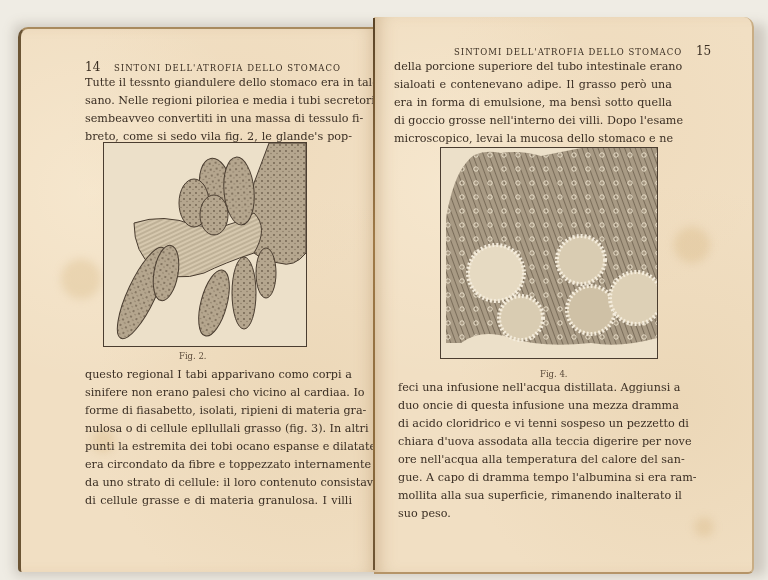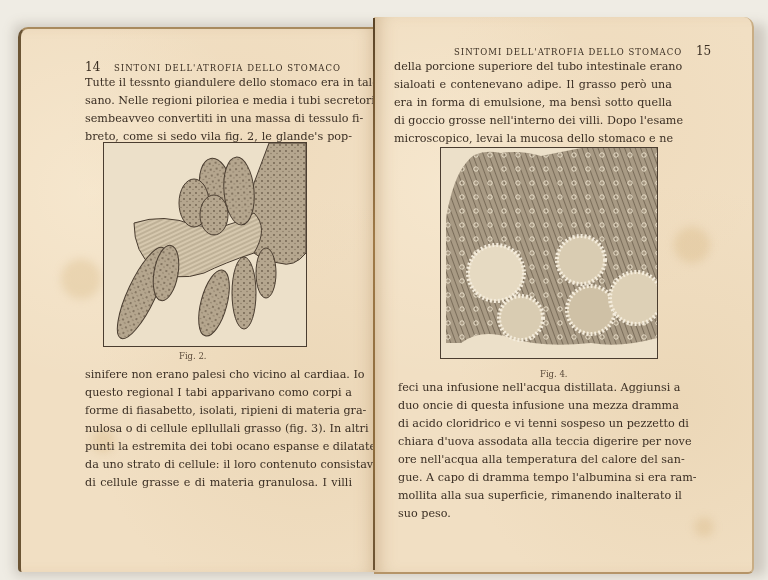--- a/index.html
+++ b/index.html
@@ -103,25 +103,26 @@
       <ellipse cx="38" cy="150" rx="14" ry="50" fill="url(#stip)" stroke="#4a3d30" stroke-width="1" transform="rotate(25 38 150)"></ellipse>
       <ellipse cx="62" cy="130" rx="12" ry="28" fill="url(#stip)" stroke="#4a3d30" stroke-width="1" transform="rotate(10 62 130)"></ellipse>
       <ellipse cx="110" cy="160" rx="13" ry="34" fill="url(#stip)" stroke="#4a3d30" stroke-width="1" transform="rotate(15 110 160)"></ellipse>
       <ellipse cx="140" cy="150" rx="12" ry="36" fill="url(#stip)" stroke="#4a3d30" stroke-width="1"></ellipse>
       <ellipse cx="162" cy="130" rx="10" ry="25" fill="url(#stip)" stroke="#4a3d30" stroke-width="1"></ellipse>
     </svg>
   </div>
   <div class="caption" style="left:158px;top:322px;">Fig. 2.</div>
 
   <div class="text-block" style="left:64px;top:337px;width:267px;">
+    <span class="line">questo regional I tabi apparivano como corpi a</span>
     <span class="line">sinifere non erano palesi cho vicino al cardiaa. Io</span>
-    <span class="line">questo regional I tabi apparivano como corpi a</span>
     <span class="line">forme di fiasabetto, isolati, ripieni di materia gra-</span>
     <span class="line">nulosa o di cellule epllullali grasso (fig. 3). In altri</span>
     <span class="line">punti la estremita dei tobi ocano espanse e dilatate</span>
+    <span class="line">era circondato da fibre e toppezzato internamente</span>
     <span class="line">da uno strato di cellule: il loro contenuto consistava</span>
     <span class="line">di cellule grasse e di materia granulosa. I villi</span>
   </div>
 </div>
 
 <div class="page right">
   <div class="spot" style="left:300px;top:210px;width:36px;height:36px;"></div>
   <div class="spot" style="left:320px;top:500px;width:20px;height:20px;"></div>
 
   <div class="running-head" style="left:80px;top:27px;">

